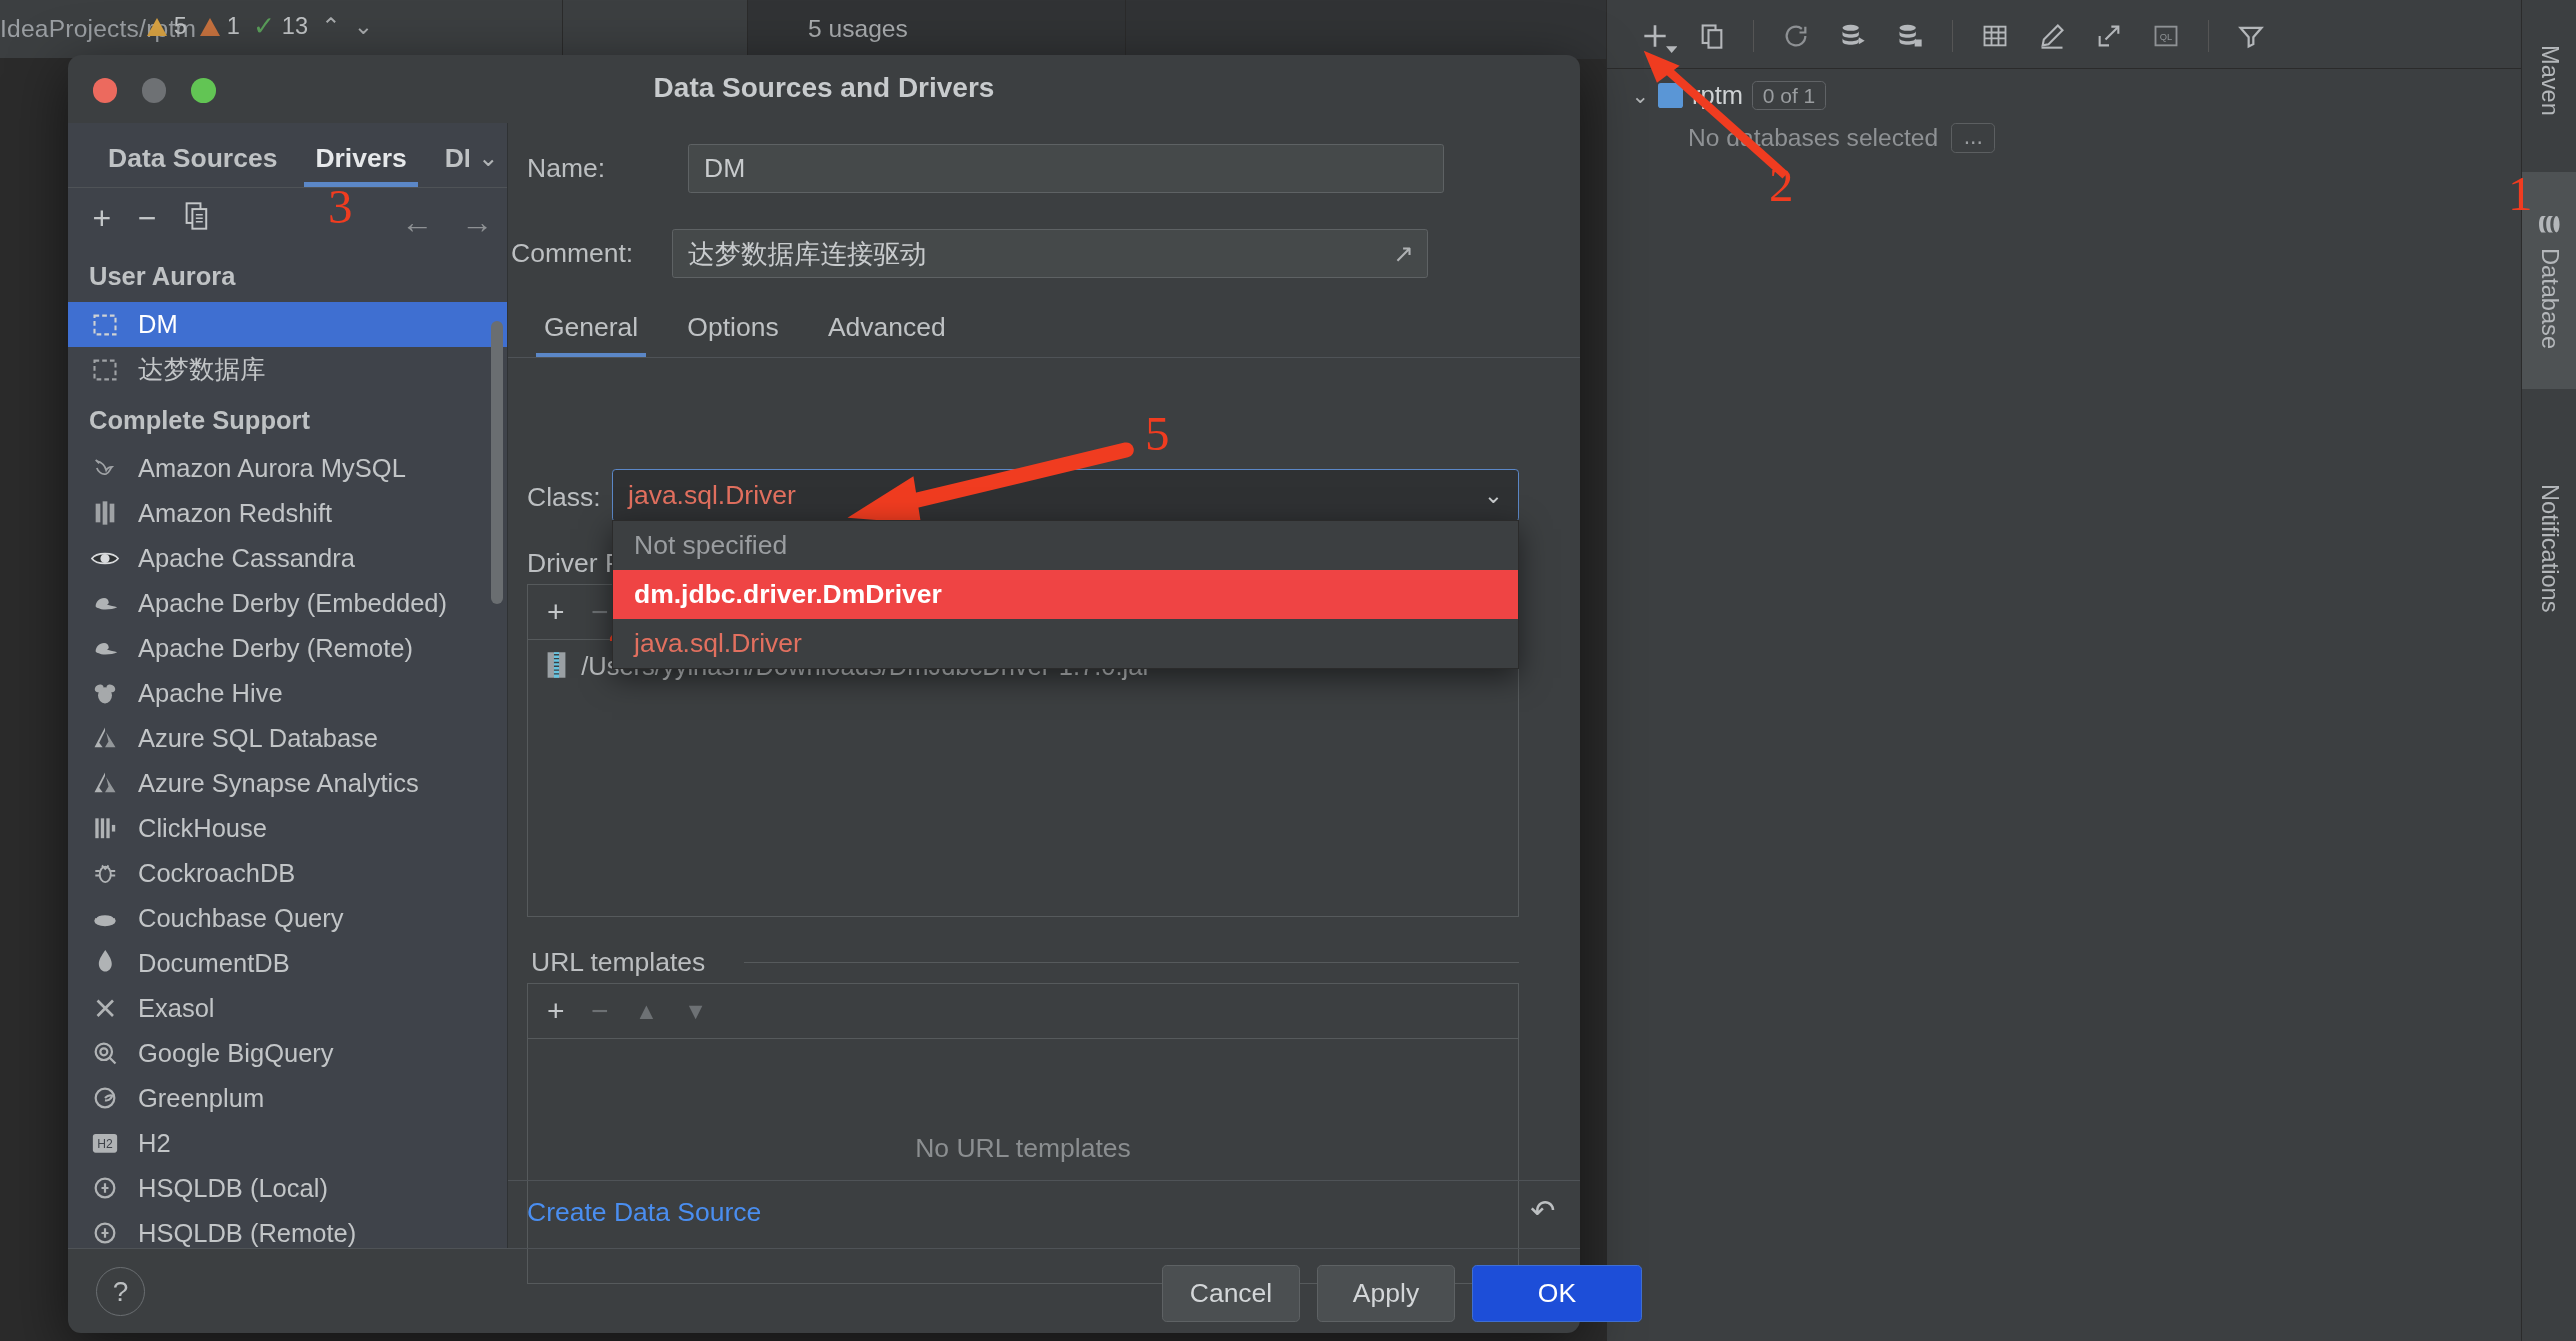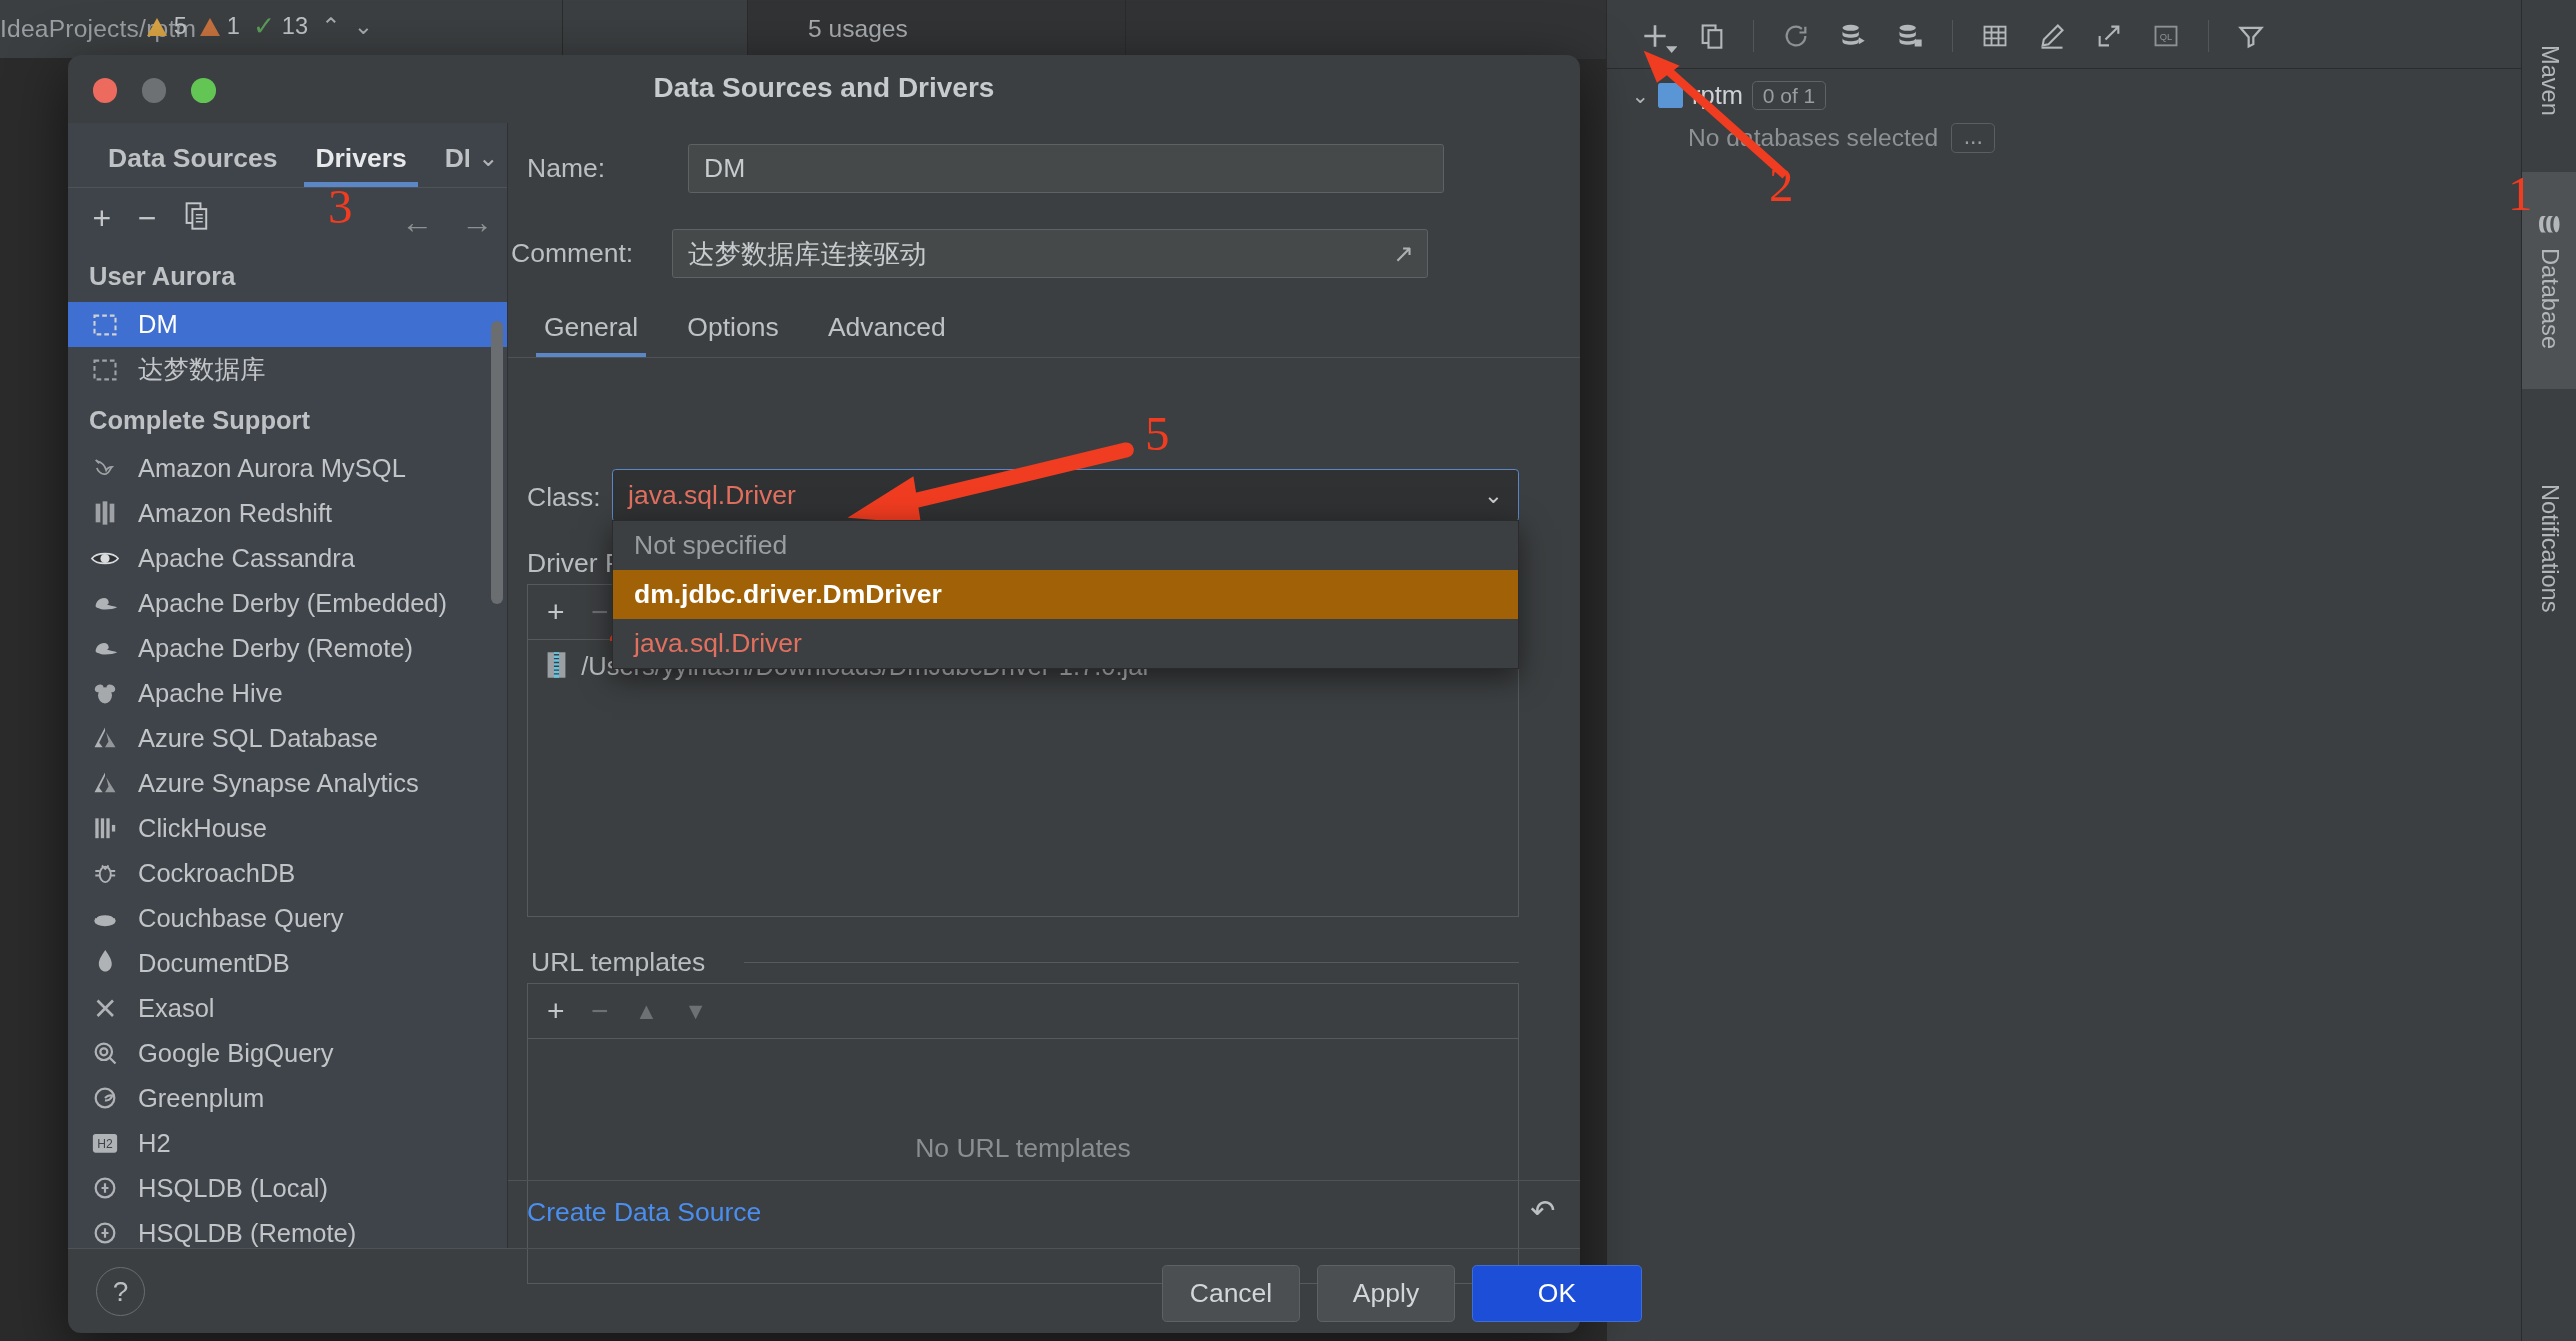--- a/index.html
+++ b/index.html
@@ -169,21 +169,21 @@
     font-size: 26.5px; color: #e2705f;
   }
   .combo-arrow { position: absolute; right: 15px; color: #c8cbcd; font-size: 23px; }
 
   .dropdown {
     position: absolute; background: #3c3f41; border: 0.9px solid #2b2b2b;
     box-shadow: 0 9.4px 28px rgba(0,0,0,.5); z-index: 40;
   }
   .dd-item { height: 49px; display: flex; align-items: center; padding-left: 21px; font-size: 26.5px; }
   .dd-item.placeholder { color: #9a9da0; }
-  .dd-item.selected { background: #a16207; color: #fff; font-weight: bold; }
+  .dd-item.selected { background: #ef4444; color: #fff; font-weight: bold; }
   .dd-item.redtext { color: #e2705f; }
 
   .sec-title { position: absolute; font-size: 26.5px; color: #bcbfc1; background: #3c3f41; padding-right: 13.2px; z-index: 2; }
   .sec-line { position: absolute; height: 0.9px; background: #565a5c; }
 
   .panelbox { position: absolute; border: 0.9px solid #565a5c; background: #3c3f41; }
   .panel-tb { height: 55px; display: flex; align-items: center; padding-left: 19px; gap: 26.5px; border-bottom: 0.9px solid #565a5c; }
   .ptb-ico { color: #c4c7c9; font-size: 30px; line-height: 1; }
   .ptb-ico.dim { color: #6d7174; }
   .file-row { display: flex; align-items: center; gap: 13.2px; padding: 11.3px 0 0 17px; }

